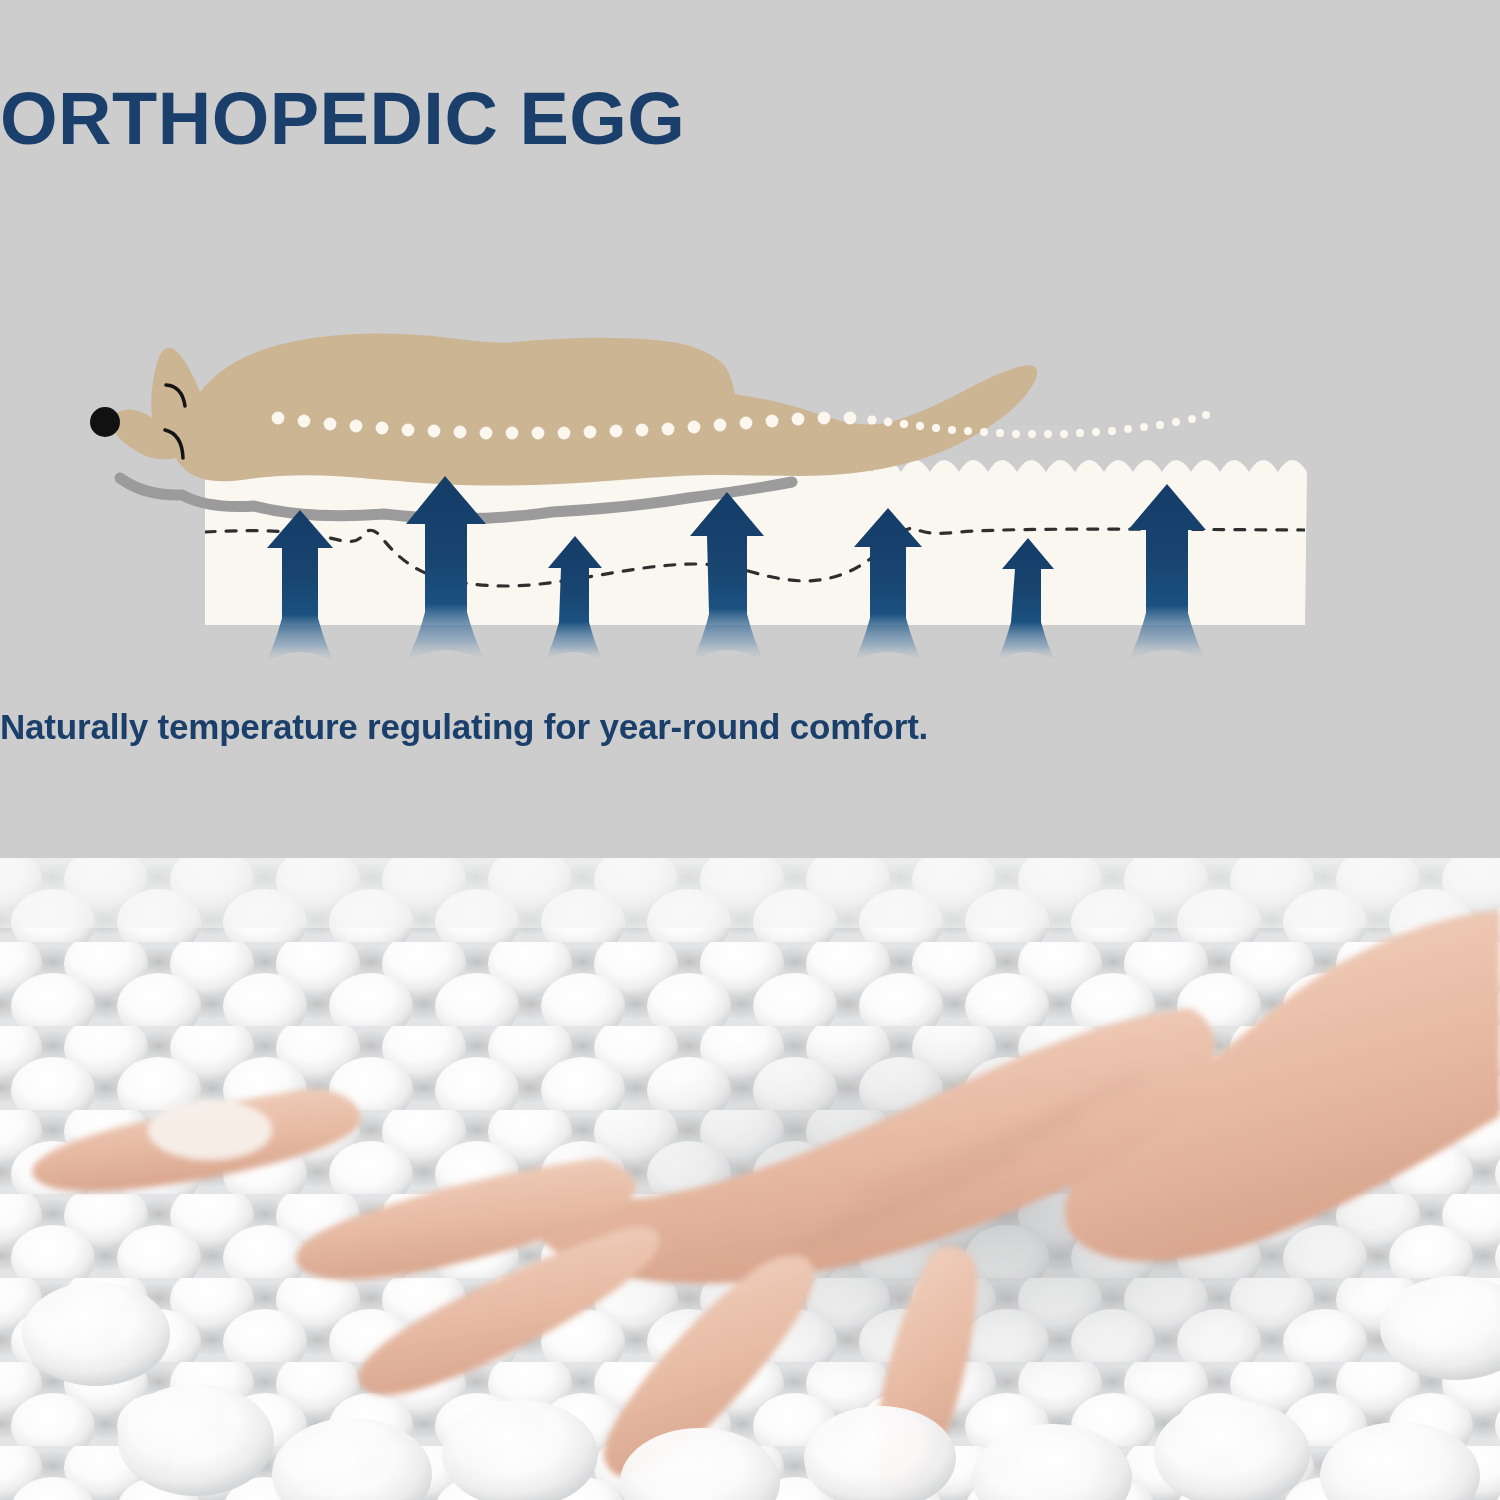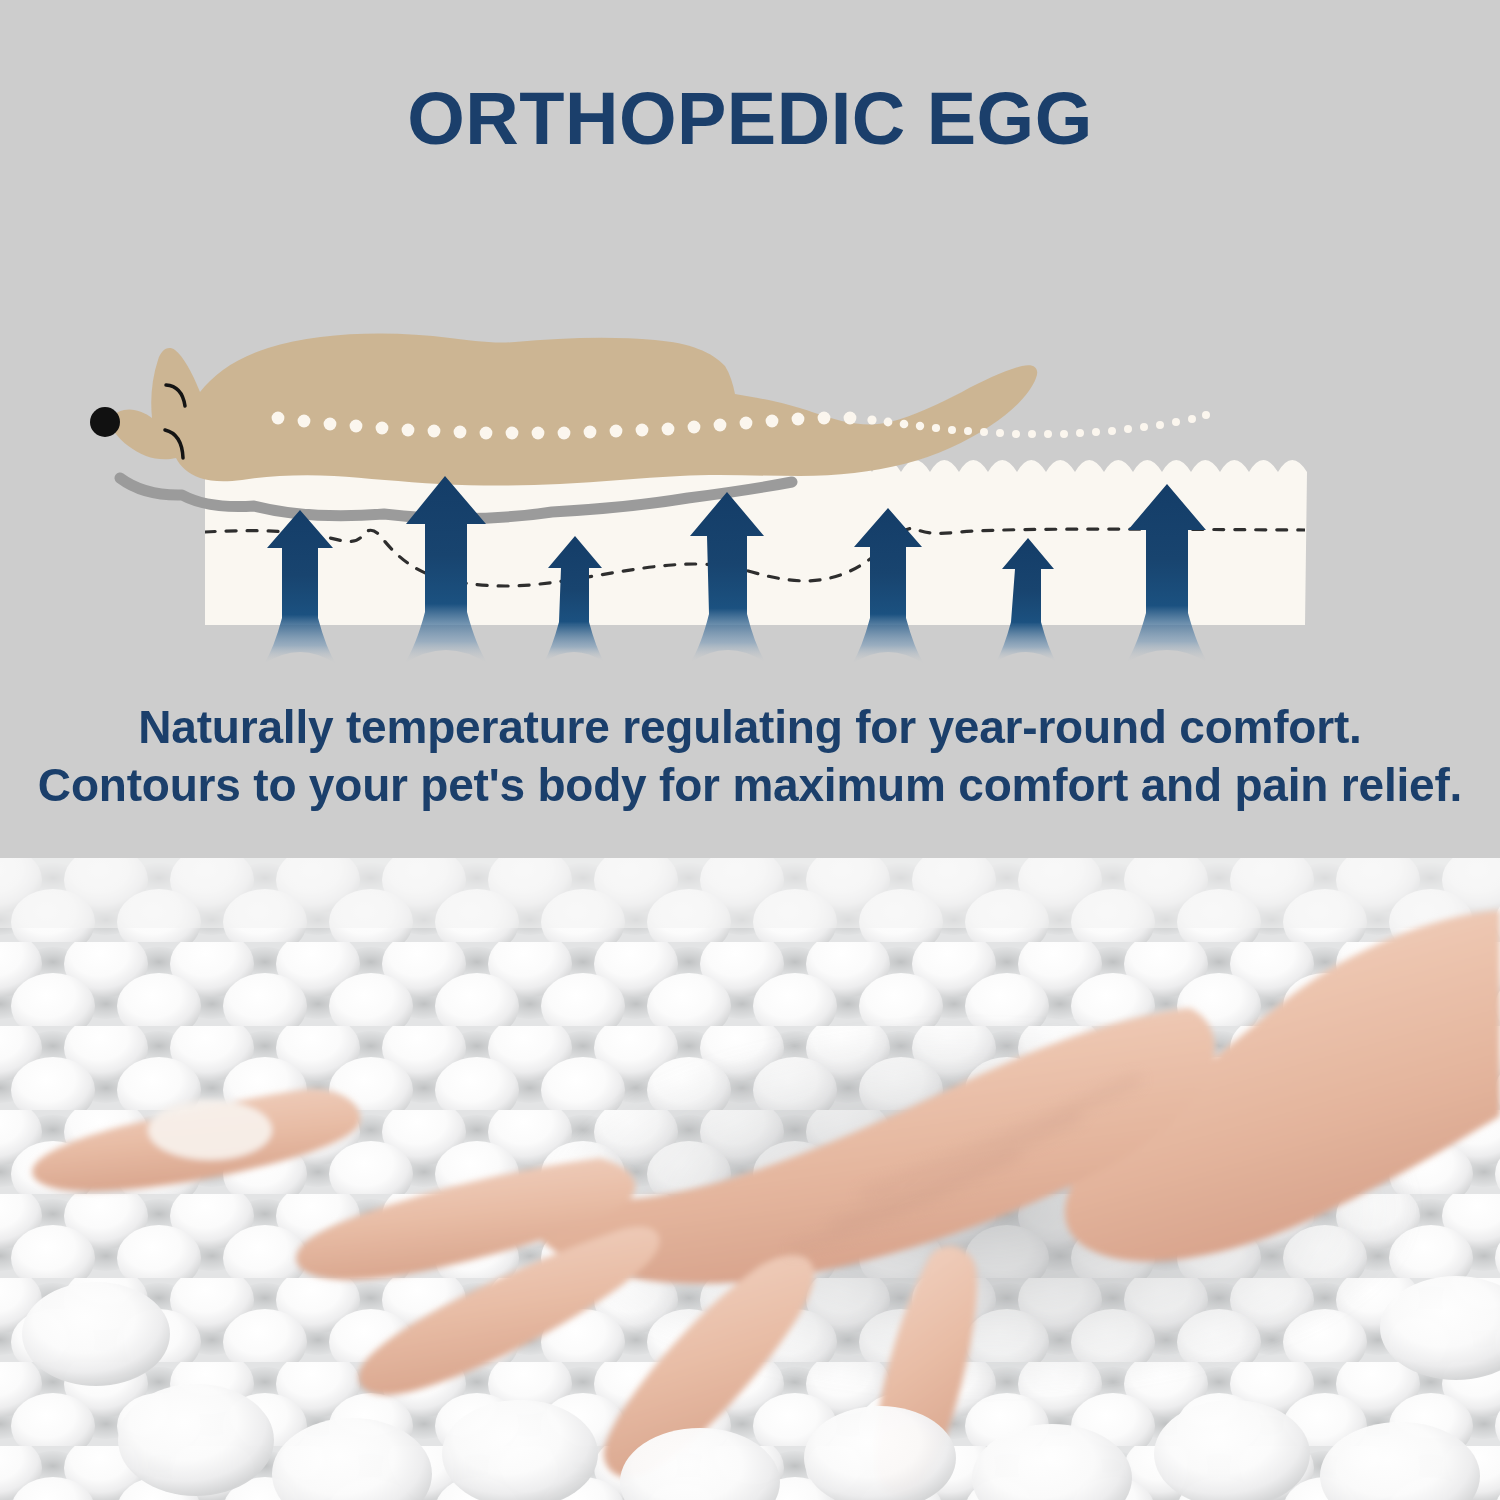--- a/index.html
+++ b/index.html
@@ -26,40 +26,40 @@
     height: 858px;
     background: #cdcdcd;
     overflow: hidden;
   }
 
   #headline {
     position: absolute;
     left: 0;
     top: 76px;
     width: 1500px;
-    text-align: center;
+    text-align: left;
     color: #1b3f6b;
     font-family: "Liberation Sans", sans-serif;
     font-weight: 700;
     font-size: 74px;
     line-height: 86px;
     letter-spacing: 0.5px;
   }
   #headline .hl-line { display: block; white-space: nowrap; }
 
   #caption {
     position: absolute;
     left: 0;
     top: 698px;
     width: 1500px;
-    text-align: center;
+    text-align: left;
     color: #1b3f6b;
     font-family: "Liberation Sans", sans-serif;
     font-weight: 700;
-    font-size: 46px;
+    font-size: 35px;
     line-height: 58px;
     letter-spacing: -0.2px;
   }
   #caption .cap-line { display: block; white-space: nowrap; }
 
   #illustration {
     position: absolute;
     left: 0;
     top: 300px;
     width: 1500px;
@@ -275,21 +275,20 @@
         <path d="M888,208 L922,247 L906,247 L906,318 q8,30 18,46 q-18,-12 -36,-12 q-18,0 -36,12 q10,-16 18,-46 L870,247 L854,247 Z"></path>
 
         <path d="M1028,238 L1054,269 L1041,269 L1041,322 q7,26 15,40 q-15,-10 -30,-10 q-15,0 -30,10 q8,-14 15,-40 L1015,269 L1002,269 Z"></path>
 
         <path d="M1167,184 L1206,230 L1188,230 L1188,313 q9,33 20,50 q-20,-13 -41,-13 q-21,0 -41,13 q11,-17 20,-50 L1146,230 L1128,230 Z"></path>
       </g>
     </svg>
 
     <div id="caption">
       <span class="cap-line">Naturally temperature regulating for year-round comfort.</span>
-      <span class="cap-line">Contours to your pet's body for maximum comfort and pain relief.</span>
     </div>
   </div>
 
   <div id="photo-panel">
 
     <svg id="foam-photo" viewBox="0 0 1500 642" preserveAspectRatio="none">
       <defs>
         <radialGradient id="bumpG" cx="42%" cy="34%" r="66%">
           <stop offset="0%" stop-color="#ffffff"></stop>
           <stop offset="52%" stop-color="#fbfbfb"></stop>

